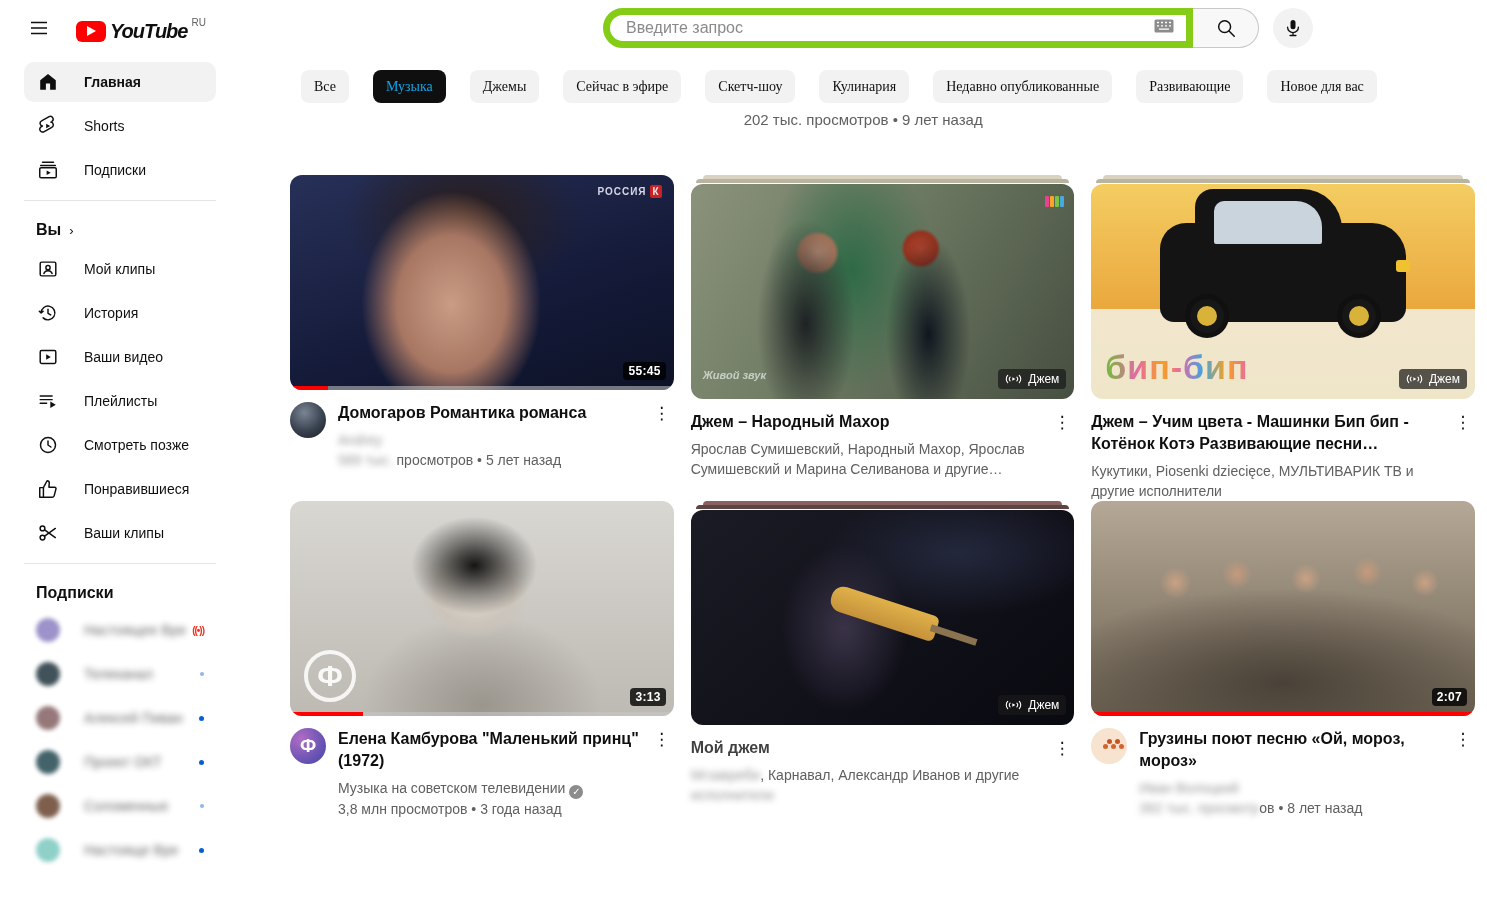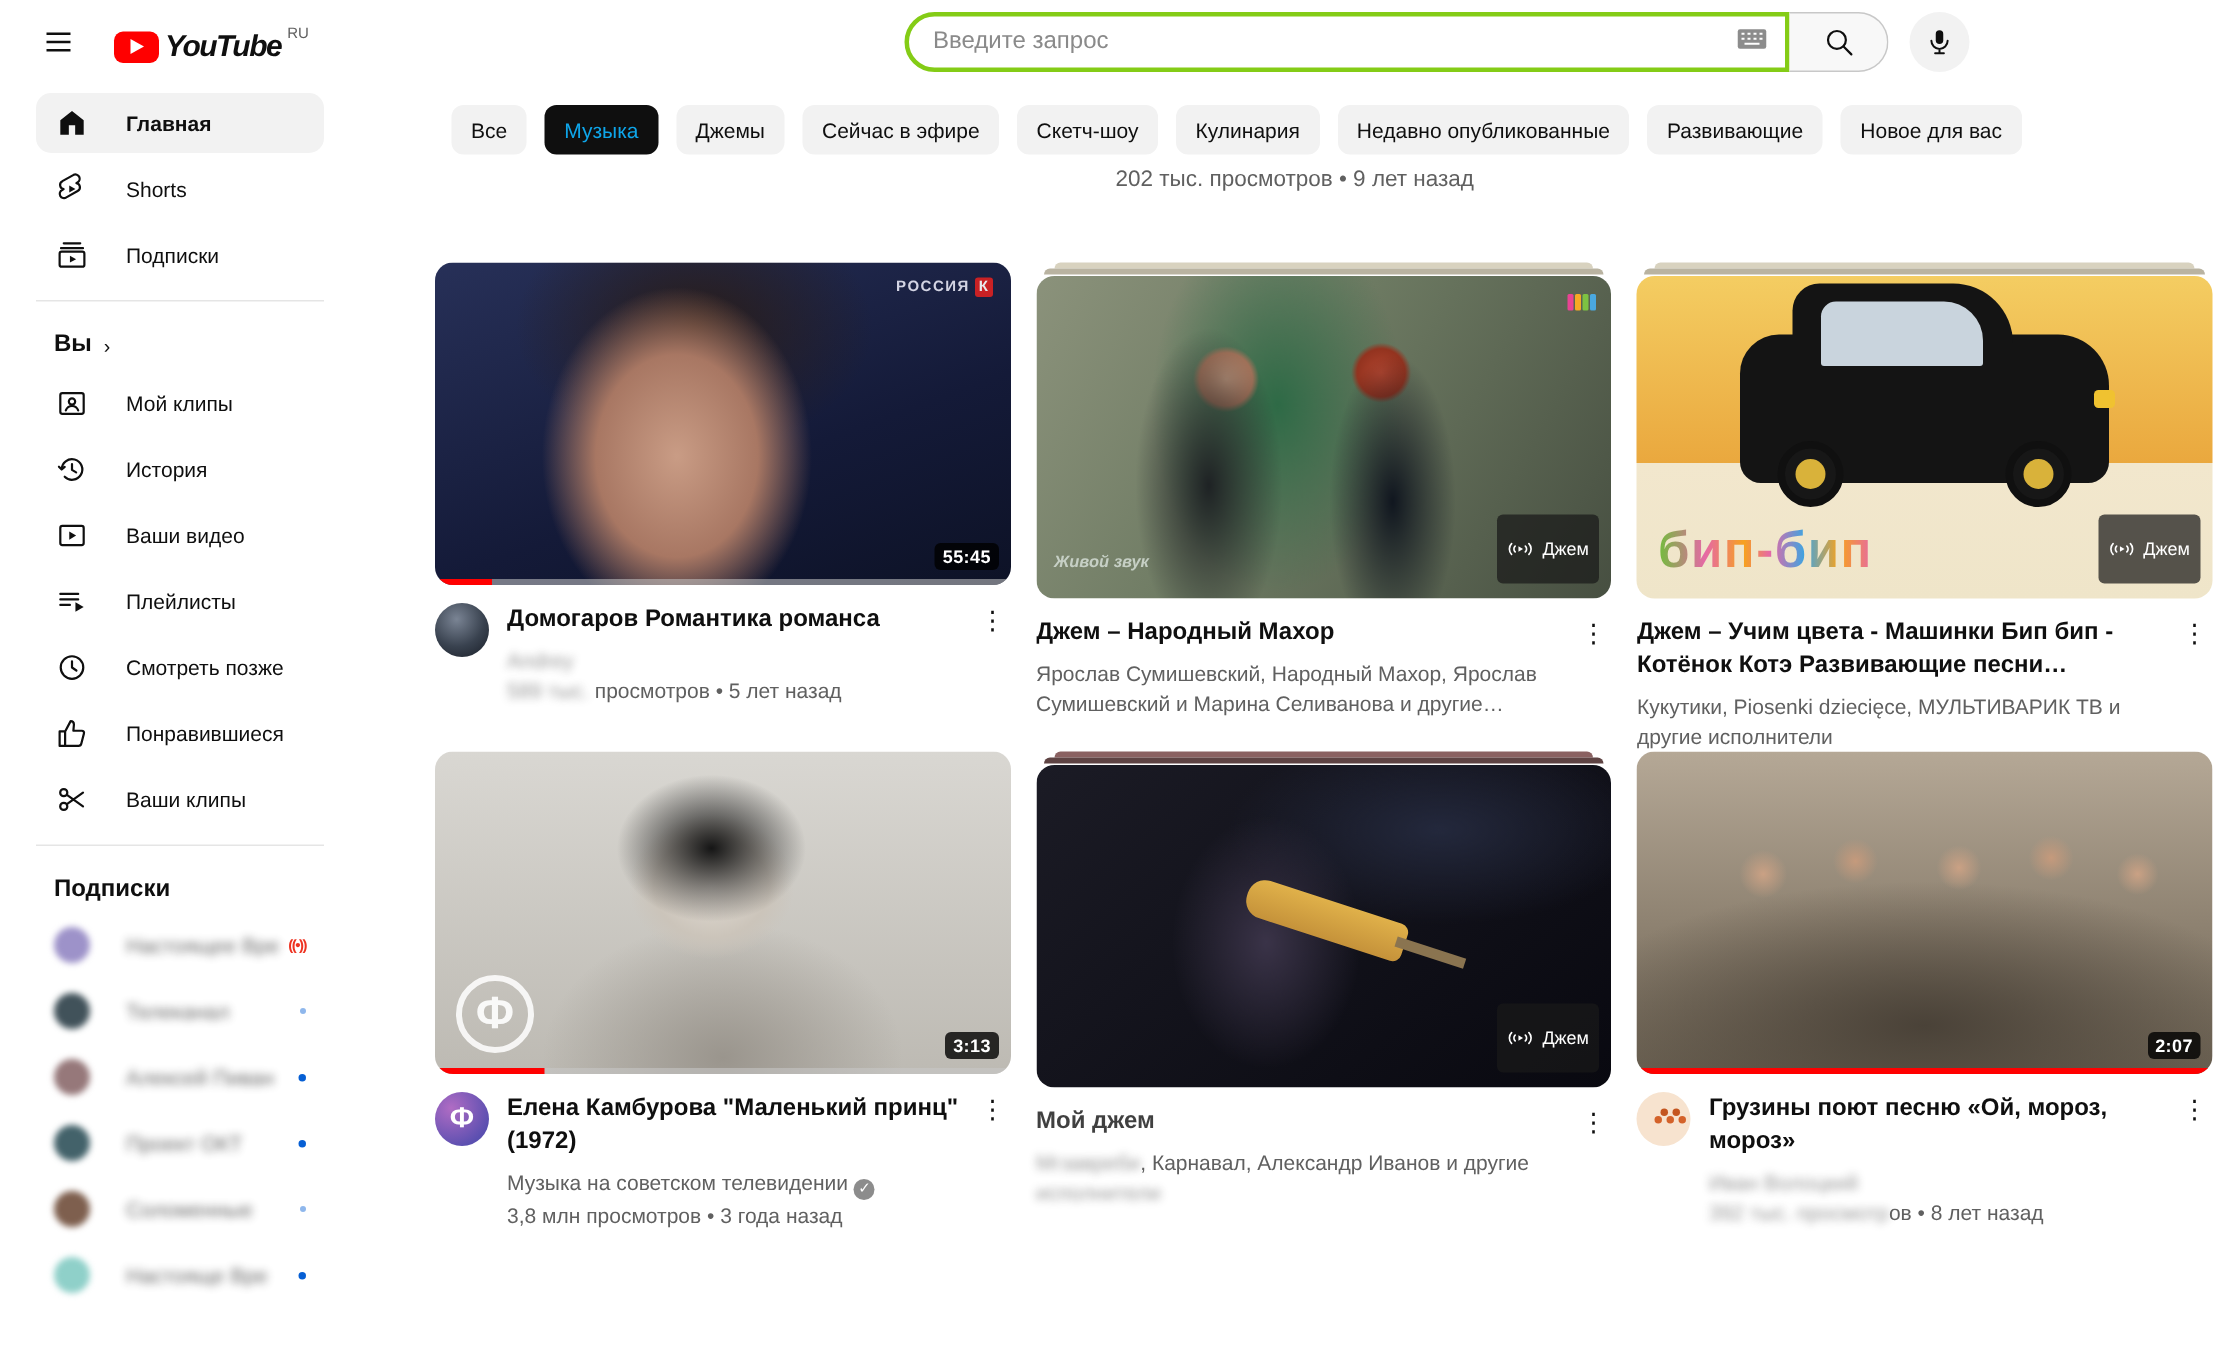--- a/index.html
+++ b/index.html
@@ -9,21 +9,21 @@
   
   .header { position:fixed; top:0; left:0; right:0; height:56px; background:#fff; display:flex; align-items:center; z-index:50; }
   .burger { width:40px; height:40px; margin-left:19px; border-radius:50%; display:flex; align-items:center; justify-content:center; cursor:pointer; }
   .burger svg { display:block; }
   .logo-wrap { display:flex; align-items:flex-start; margin-left:17px; cursor:pointer; }
   .yt-badge { width:30px; height:21px; background:#ff0000; border-radius:6px; position:relative; margin-top:7px; }
   .yt-badge::after { content:""; position:absolute; left:11px; top:5.5px; border-left:9px solid #fff; border-top:5px solid transparent; border-bottom:5px solid transparent; }
   .yt-word { font-size:20px; font-weight:700; letter-spacing:-1px; margin-left:4px; margin-top:6px;font-style:italic; }
   .yt-country { font-size:10px; color:#606060; margin-left:4px; margin-top:3px; }
   .search-zone { position:absolute; left:603px; top:8px; display:flex; align-items:center; }
-  .search-box { display:flex; align-items:center; width:590px; height:40px; border:3px solid #84cc16; border-radius:20px 0 0 20px; padding:0 12px 0 16px; background:#fff; }
+  .search-box { display:flex; align-items:center; width:590px; height:40px; border:7px solid #84cc16; border-radius:20px 0 0 20px; padding:0 12px 0 16px; background:#fff; }
   .search-input { flex:1; border:none; outline:none; font-size:16px; color:#0f0f0f; background:transparent; font-family:"Liberation Sans", sans-serif; }
   .search-input::placeholder { color:#8a8a8a; }
   .kb-icon { opacity:.75; margin-left:8px; cursor:pointer; }
   .search-btn { width:66px; height:40px; border:1px solid #c8c8c8; border-left:none; border-radius:0 20px 20px 0; background:#f8f8f8; display:flex; align-items:center; justify-content:center; cursor:pointer; }
   .mic-btn { width:40px; height:40px; margin-left:14px; border-radius:50%; background:#f2f2f2; display:flex; align-items:center; justify-content:center; cursor:pointer; }
 
   
   .sidebar { position:fixed; top:56px; left:0; bottom:0; width:240px; padding:6px 24px; background:#fff; overflow:hidden; }
   .side-item { display:flex; align-items:center; height:40px; border-radius:10px; padding:0 12px; cursor:pointer; margin-bottom:4px; }
   .side-item.active { background:#f2f2f2; }
@@ -37,42 +37,42 @@
   .sub-item { display:flex; align-items:center; height:40px; border-radius:10px; padding:0 12px; cursor:pointer; margin-bottom:4px; }
   .sub-av { width:24px; height:24px; border-radius:50%; flex:0 0 24px; filter:blur(2px); }
   .sub-name { margin-left:24px; font-size:14px; color:#2a2a2a; filter:blur(3px); opacity:.7; white-space:nowrap; overflow:hidden; max-width:120px; }
   .sub-badge { margin-left:auto; }
   .live-glyph { color:#e32; font-size:10px; font-weight:700; letter-spacing:-1px; }
   .dot { width:5px; height:5px; border-radius:50%; background:#065fd4; }
   .dot.small { width:4px; height:4px; opacity:.45; }
 
   
   .main { position:absolute; top:56px; left:240px; right:0; bottom:0; overflow:hidden; }
-  .chips { display:flex; gap:12px; padding:14px 12px 0 61px; }
+  .chips { display:flex; gap:24px; padding:14px 12px 0 61px;font-family:Liberation Serif, serif; }
   .chip { height:33px; padding:0 13px; display:flex; align-items:center; background:#f2f2f2; border-radius:8px; font-size:14px; cursor:pointer; white-space:nowrap; }
   .chip.active { background:#0f0f0f; color:#0ea5e9; font-weight:500; }
 
   .grid3 { display:grid; grid-template-columns:repeat(3, 1fr); column-gap:17px; padding:0 12px 0 50px; }
   .partial-row { margin-top:8px; }
   .partial-meta { padding-left:53px; font-size:15px; color:#606060; }
 
   .cards { margin-top:47px; row-gap:0; }
   .card { position:relative; }
   .thumb { position:relative; height:215px; border-radius:12px; overflow:hidden; cursor:pointer; }
   .stack-wrap { position:relative; padding-top:9px; }
   .strip1, .strip2 { position:absolute; height:4px; border-radius:4px 4px 0 0; }
   .strip1 { top:0; left:12px; right:12px; background:#d8d2bf; }
   .strip2 { top:4px; left:5px; right:5px; background:#b9b3a1; }
   .strip1.dark { background:#8a6161; } .strip2.dark { background:#5e4343; }
 
   .duration { position:absolute; right:8px; bottom:10px; background:rgba(0,0,0,.8); color:#fff; font-size:12px; font-weight:700; padding:2px 5px; border-radius:4px; letter-spacing:.3px; }
   .track { position:absolute; left:0; right:0; bottom:0; height:4px; background:rgba(200,200,200,.55); }
   .prog { height:100%; background:#f00; }
   .w10 { width:10%; } .w20 { width:19%; } .w100 { width:100%; }
-  .mix-badge { position:absolute; right:8px; bottom:10px; display:flex; align-items:center; gap:6px; background:rgba(25,25,25,.72); color:#fff; font-size:12px; padding:16px 7px; border-radius:4px; }
+  .mix-badge { position:absolute; right:8px; bottom:10px; display:flex; align-items:center; gap:6px; background:rgba(25,25,25,.72); color:#fff; font-size:12px; padding:3px 7px; border-radius:4px; }
   .wm-rossiya { position:absolute; top:10px; right:12px; display:flex; align-items:center; gap:3px; font-size:10px; font-weight:700; color:#e8e8f5; letter-spacing:1px; opacity:.9; }
   .wm-k { background:#d22; color:#fff; padding:1px 3px; border-radius:2px; letter-spacing:0; }
   .wm-live { position:absolute; left:12px; bottom:18px; color:#cfd8cf; font-size:11px; font-weight:700; font-style:italic; opacity:.9; }
   .tv-logo { position:absolute; top:12px; right:10px; display:flex; gap:1px; }
   .tv-logo i { width:4px; height:11px; border-radius:1px; display:block; }
   .bip-word { position:absolute; left:14px; bottom:12px; font-size:34px; font-weight:800; letter-spacing:1px;
               background:linear-gradient(90deg,#6fbf3a 0%, #e668a6 22%, #f7a21e 40%, #e668a6 52%, #3fa4e0 68%, #f7a21e 84%, #e668a6 100%);
               -webkit-background-clip:text; background-clip:text; color:transparent; text-shadow:0 0 0 rgba(0,0,0,0); }
   .f-wm { position:absolute; left:14px; bottom:14px; width:52px; height:52px; border:4px solid rgba(255,255,255,.85); border-radius:50%; display:flex; align-items:center; justify-content:center; color:rgba(255,255,255,.9); font-size:30px; font-weight:700; }
 

